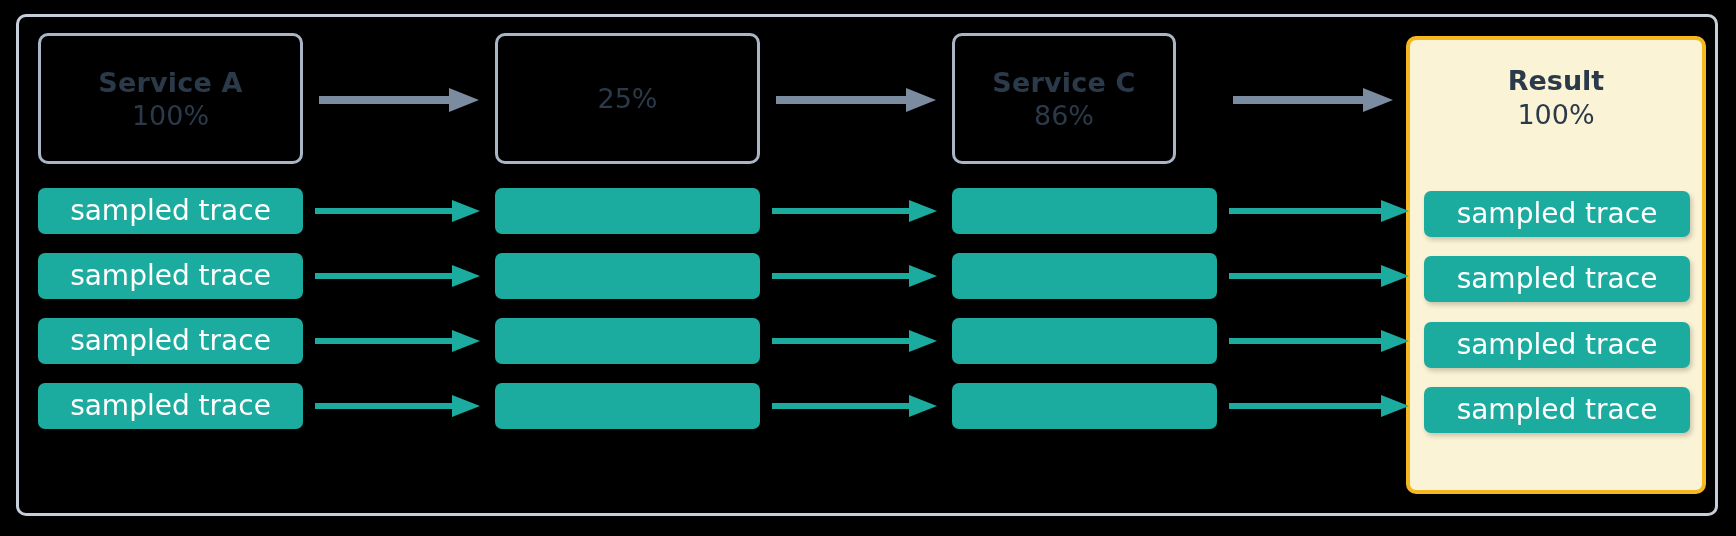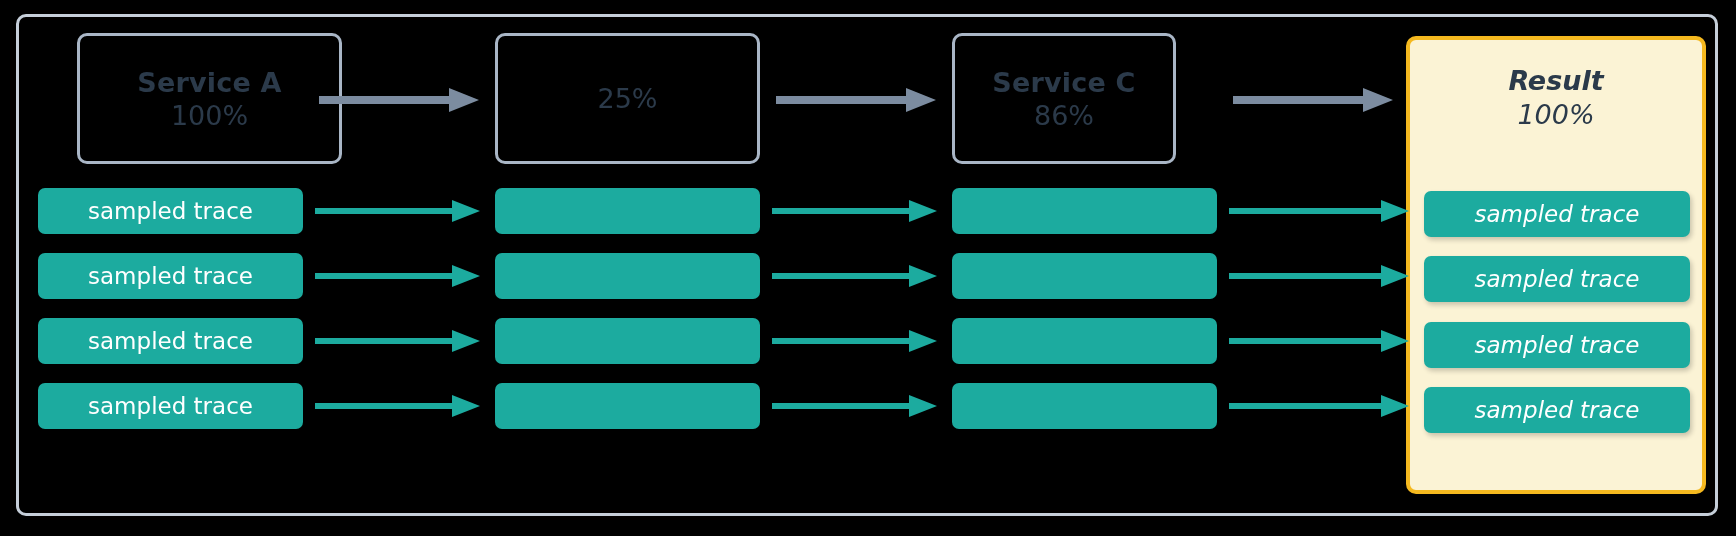--- a/index.html
+++ b/index.html
@@ -65,21 +65,20 @@
   .result-panel {
     position: absolute;
     left: 1406px;
     top: 36px;
     width: 300px;
     height: 458px;
     box-sizing: border-box;
     border: 4px solid #f5b91f;
     border-radius: 10px;
     background: #fbf3d5;
-    font-style: italic;
   }
   .result-head {
     position: absolute;
     left: 0;
     top: 0;
     width: 100%;
     padding-top: 27px;
     display: flex;
     flex-direction: column;
     align-items: center;
@@ -105,39 +104,39 @@
     border-radius: 7px;
     background: #1cab9f;
     display: flex;
     align-items: center;
     justify-content: center;
   }
   .trace-bar.shadowed {
     box-shadow: 2px 3px 5px rgba(0,0,0,0.20);
   }
   .trace-label {
-    font-size: 23px;
+    font-size: 28px;
     color: #ffffff;
     line-height: 1;
     white-space: nowrap;
   }
 
   
   .arrow {
     position: absolute;
   }
 </style>
 </head>
 <body>
 
 <div id="stage">
 
   <div class="outer-frame"></div>
 
-  <div class="svc-box" style="left:38px; top:33px; width:265px; height:131px;margin-left:39px;">
+  <div class="svc-box" style="left:38px; top:33px; width:265px; height:131px;">
     <div class="svc-name">Service A</div>
     <div class="svc-pct">100%</div>
   </div>
 
   <div class="svc-box" style="left:495px; top:33px; width:265px; height:131px;">
     <div class="svc-pct">25%</div>
   </div>
 
   <div class="svc-box" style="left:952px; top:33px; width:224px; height:131px;align-items:center;">
     <div class="svc-name">Service C</div>

